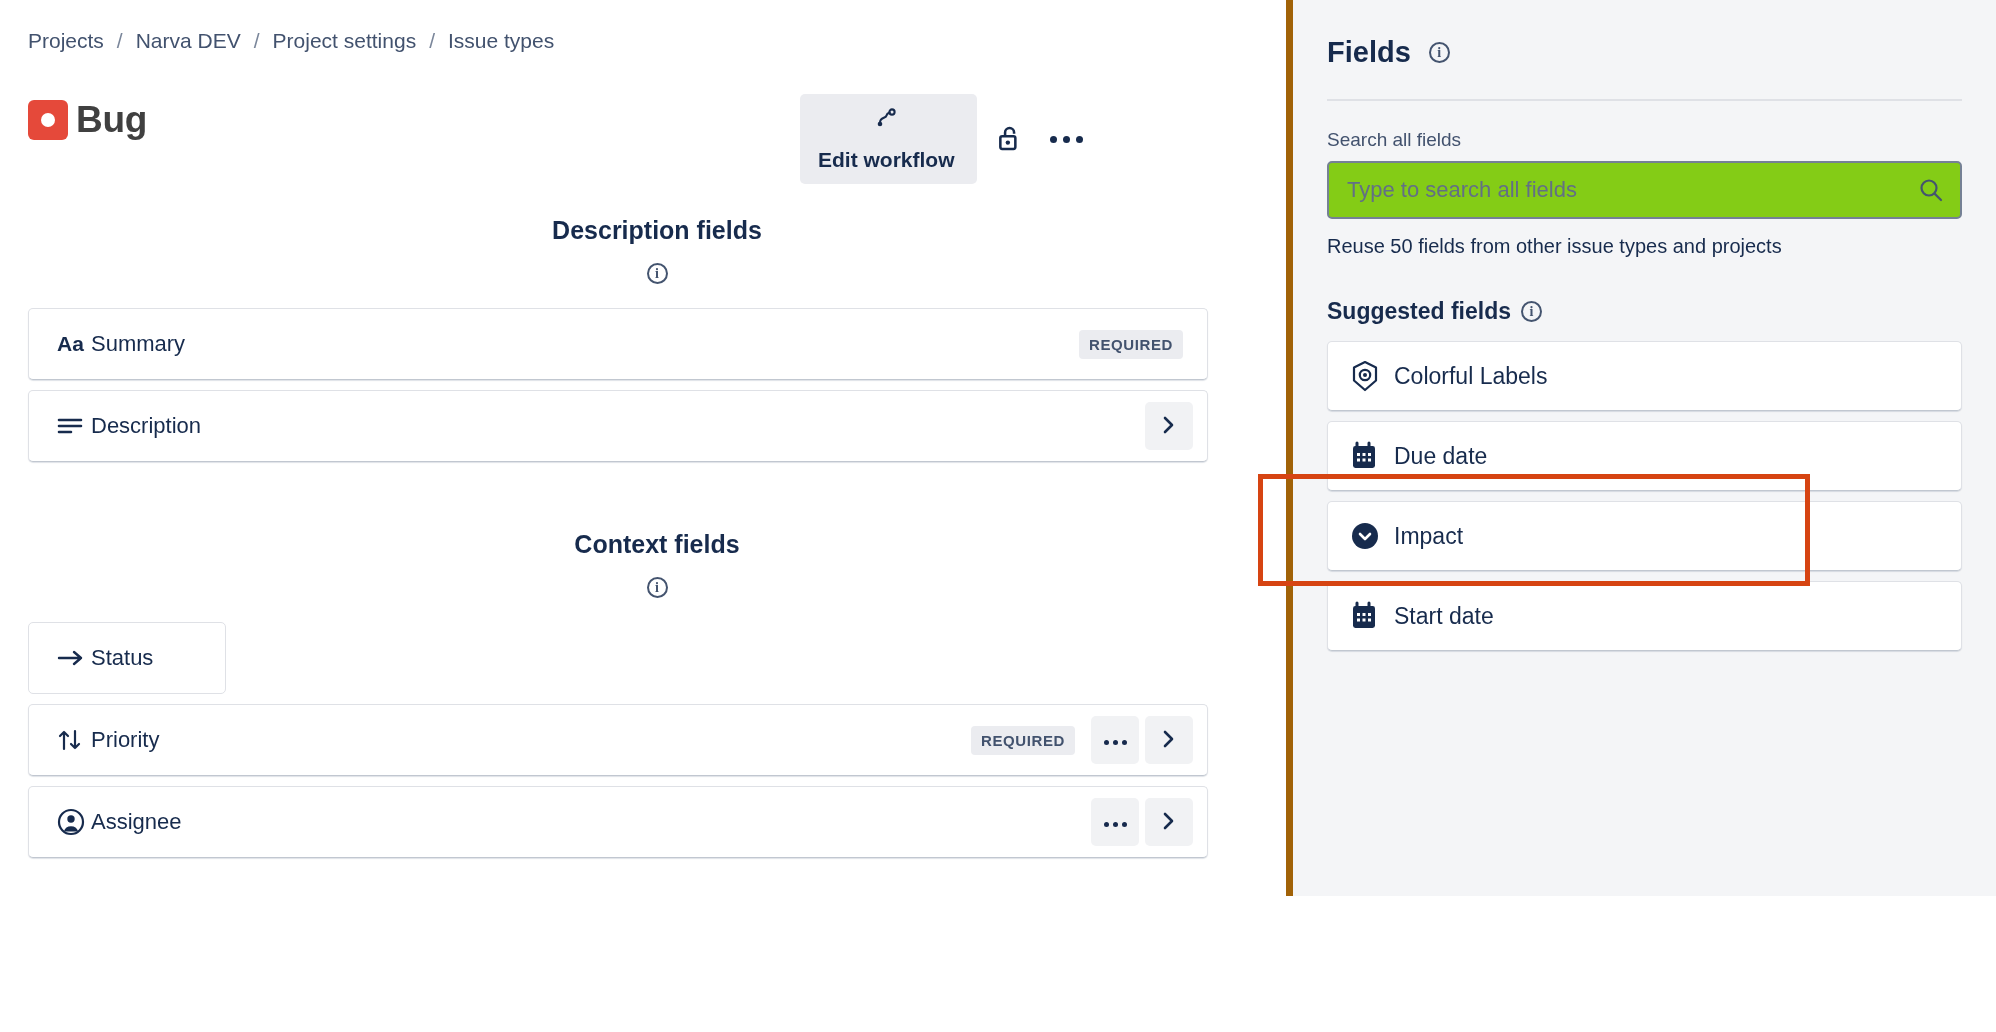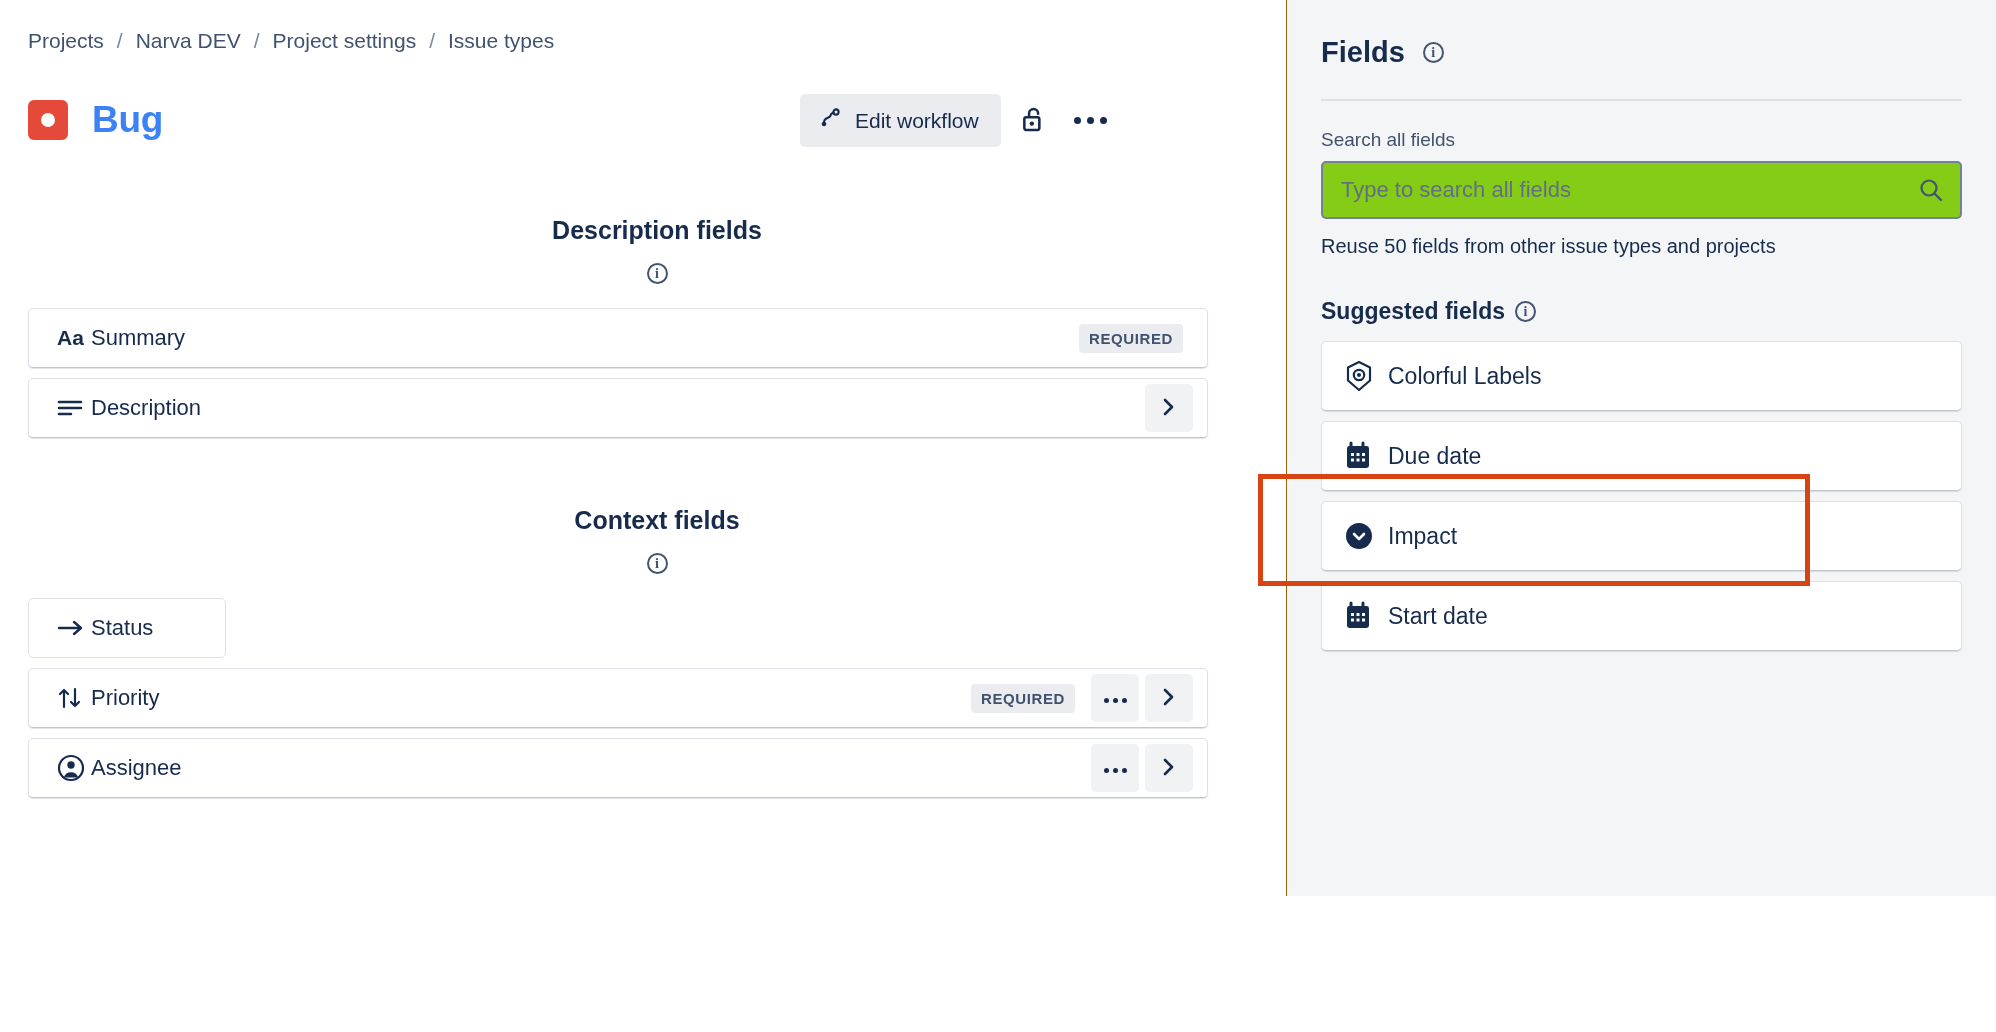--- a/index.html
+++ b/index.html
@@ -21,29 +21,30 @@
   .crumb { color: #42526e; cursor: pointer; white-space: nowrap; }
   .crumb.last { color: #42526e; }
   .crumb-sep { margin: 0 13px; color: #7a869a; }
 
   .title-row { display: flex; align-items: center; margin-top: 36px; height: 56px; position: relative; }
   .bug-icon {
     width: 40px; height: 40px; border-radius: 6px; background: #e5493a;
     display: flex; align-items: center; justify-content: center; flex: none;
   }
   .bug-icon .dot { width: 14px; height: 14px; border-radius: 50%; background: #ffffff; }
-  .page-title { font-size: 37px; font-weight: 700; color: #3b82f6; margin-left: 24px; letter-spacing: -0.3px; }
+  .page-title { font-size: 37px; font-weight: 700; color: #404040; margin-left: 8px; letter-spacing: -0.3px; }
 
   .title-actions { position: absolute; left: 772px; top: 2px; display: flex; align-items: center; gap: 6px; }
   .edit-wf-btn {
     display: flex; align-items: center; gap: 13px;
     background: #ebecf0; border: none; border-radius: 5px;
     padding: 12px 22px 12px 18px; cursor: pointer;
-    font-size: 21px; font-weight: 400; color: #172b4d;
+    font-size: 21px; font-weight: 700; color: #172b4d;
     font-family: "Liberation Sans", sans-serif;
+    flex-direction: column;
   }
   .icon-btn {
     width: 52px; height: 50px; border: none; background: transparent; border-radius: 5px;
     display: flex; align-items: center; justify-content: center; cursor: pointer;
   }
   .dots-btn { font-size: 0; }
   .dots-btn .d { width: 7px; height: 7px; border-radius: 50%; background: #172b4d; display: inline-block; margin: 0 3px; }
 
   .subtitle { margin-top: 32px; font-size: 21px; color: #172b4d; }
 
@@ -53,21 +54,21 @@
 
   .info-i {
     width: 21px; height: 21px; border-radius: 50%; border: 2px solid #44546f;
     color: #44546f; font-size: 14px; font-weight: 700; line-height: 18px;
     text-align: center; font-family: "Liberation Serif", serif; flex: none;
   }
 
   .field-list { margin-top: 24px; }
   .field-card {
     background: #ffffff; border: 1px solid #dfe1e6; border-bottom-color: #c1c7d0;
-    border-radius: 5px; height: 60px; width: 1180px;
+    border-radius: 5px; height: 72px; width: 1180px;
     display: flex; align-items: center; padding: 0 14px 0 28px;
     margin-bottom: 10px; cursor: pointer; box-shadow: 0 1px 1px rgba(9,30,66,0.13);
   }
   .field-card.narrow { width: 198px; box-shadow: none; border-color: #dfe1e6; }
   .field-icon { width: 34px; flex: none; display: flex; align-items: center; color: #172b4d; }
   .field-label { font-size: 22px; color: #172b4d; margin-left: 0; }
   .spacer { flex: 1; }
   .required-badge {
     background: #ebecf0; color: #42526e; font-size: 15px; font-weight: 700;
     letter-spacing: 0.6px; padding: 6px 10px; border-radius: 4px; margin-right: 10px;
@@ -77,21 +78,21 @@
     display: flex; align-items: center; justify-content: center; cursor: pointer;
     margin-left: 6px; border: none;
   }
   .row-btn .d { width: 5px; height: 5px; border-radius: 50%; background: #172b4d; display: inline-block; margin: 0 2px; }
 
   .aa-icon { font-size: 21px; font-weight: 700; color: #172b4d; font-family: "Liberation Sans", sans-serif; }
 
   
   .panel {
     width: 710px; height: 896px; background: #f4f5f7;
-    border-left: 1px solid #a16207; padding: 36px 34px 16px 34px; position: relative;
+    border-left: 7px solid #a16207; padding: 36px 34px 16px 34px; position: relative;
   }
   .panel-head { display: flex; align-items: center; gap: 18px; }
   .panel-title { font-size: 29px; font-weight: 700; color: #172b4d; }
 
   .create-field-row {
     margin-top: 44px; display: flex; align-items: center; cursor: pointer; height: 34px;
   }
   .create-field-label { font-size: 19px; font-weight: 700; letter-spacing: 0.5px; color: #172b4d; }
   .chev-right { margin-left: auto; color: #172b4d; }
 

